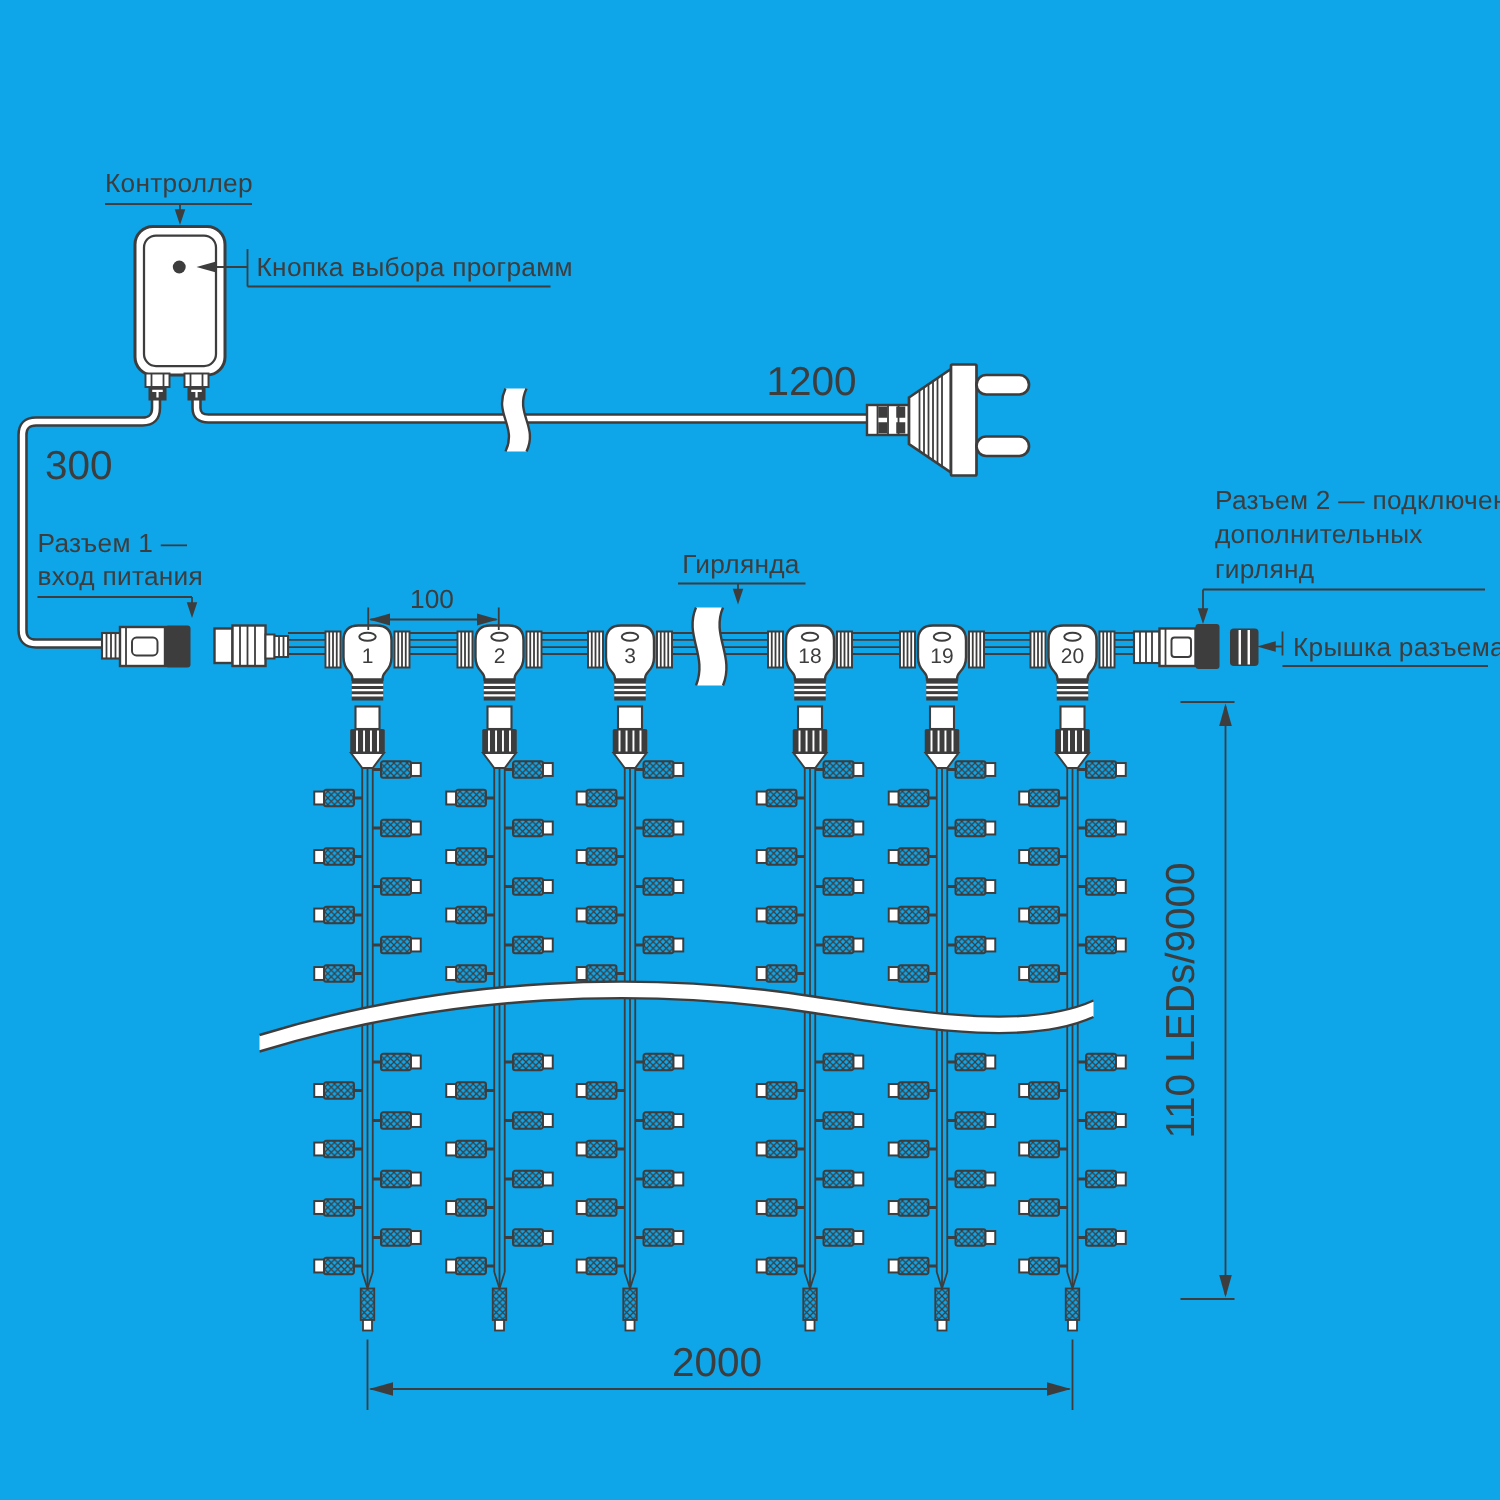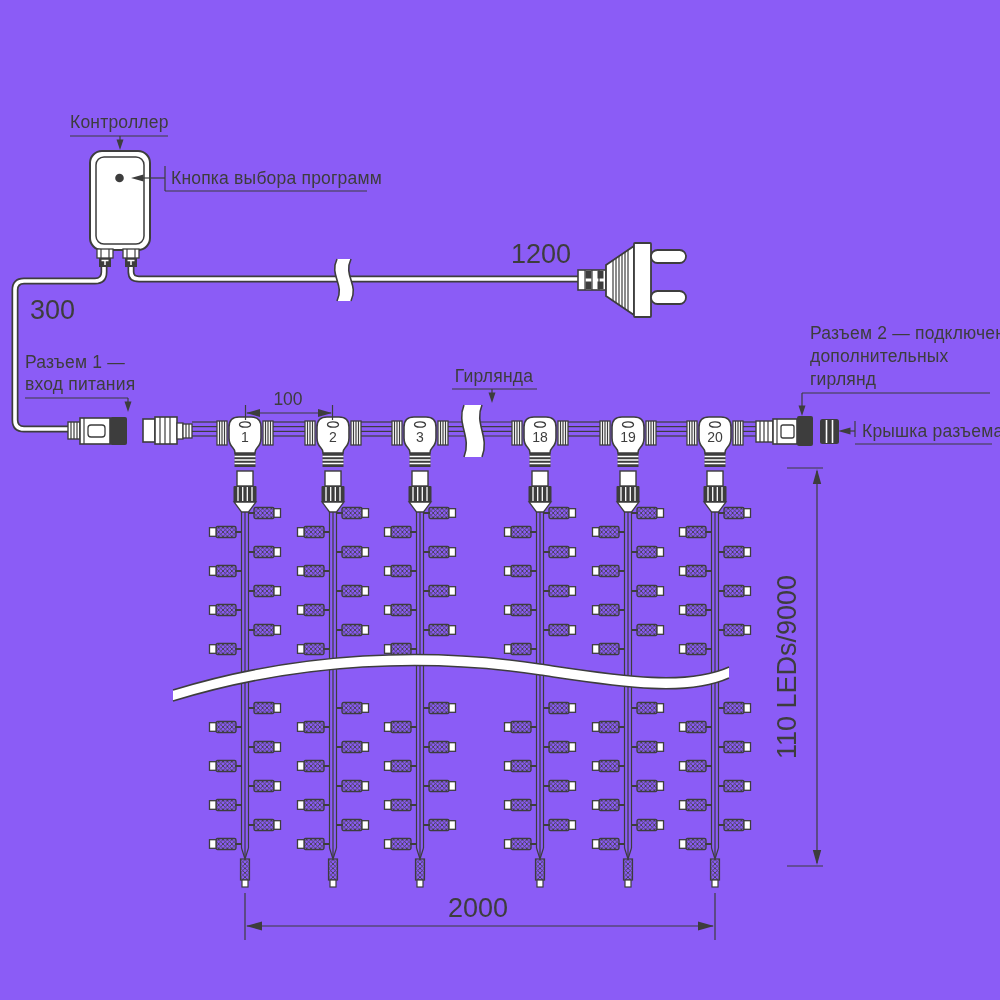--- a/index.html
+++ b/index.html
@@ -1,16 +1,16 @@
 <!DOCTYPE html>
 <html><head>
 <meta charset="utf-8">
 <style>
   html,body{margin:0;padding:0;background:#ffffff;}
-  .stage{width:1000px;height:1000px;position:relative;background:#8b5cf6;font-family:"Liberation Sans","DejaVu Sans",sans-serif;}
+  .stage{width:1000px;height:1000px;position:relative;background:#0ea5e9;font-family:"Liberation Sans","DejaVu Sans",sans-serif;}
   svg{display:block;}
   text{fill:#3d3d3d;}
   .lbl{font-size:17.5px;letter-spacing:.2px;}
   .dim{font-size:27px;}
   .dimm{font-size:17.5px;}
   .dropnum{font-size:14px;text-anchor:middle;}
   .ln{stroke:#3d3d3d;stroke-width:1.6;fill:none;}
   .ln2{stroke:#3d3d3d;stroke-width:2;fill:none;}
   .thin{stroke:#3d3d3d;stroke-width:1.2;fill:none;}
   .fw{fill:#ffffff;}

